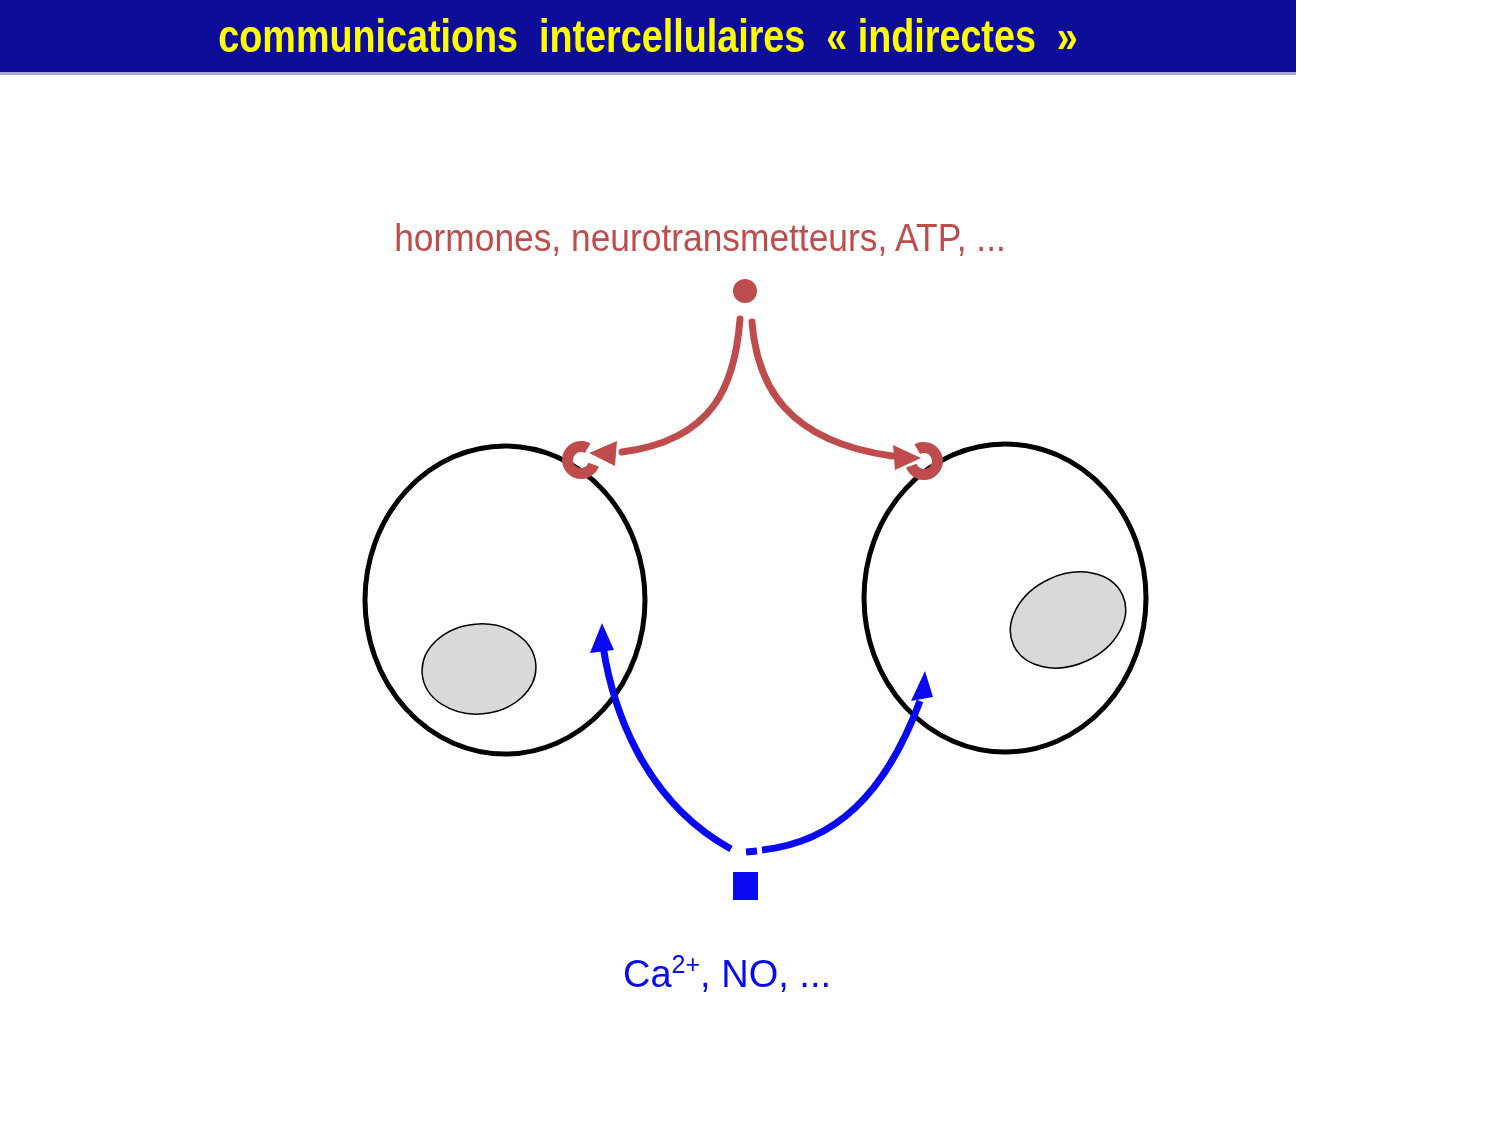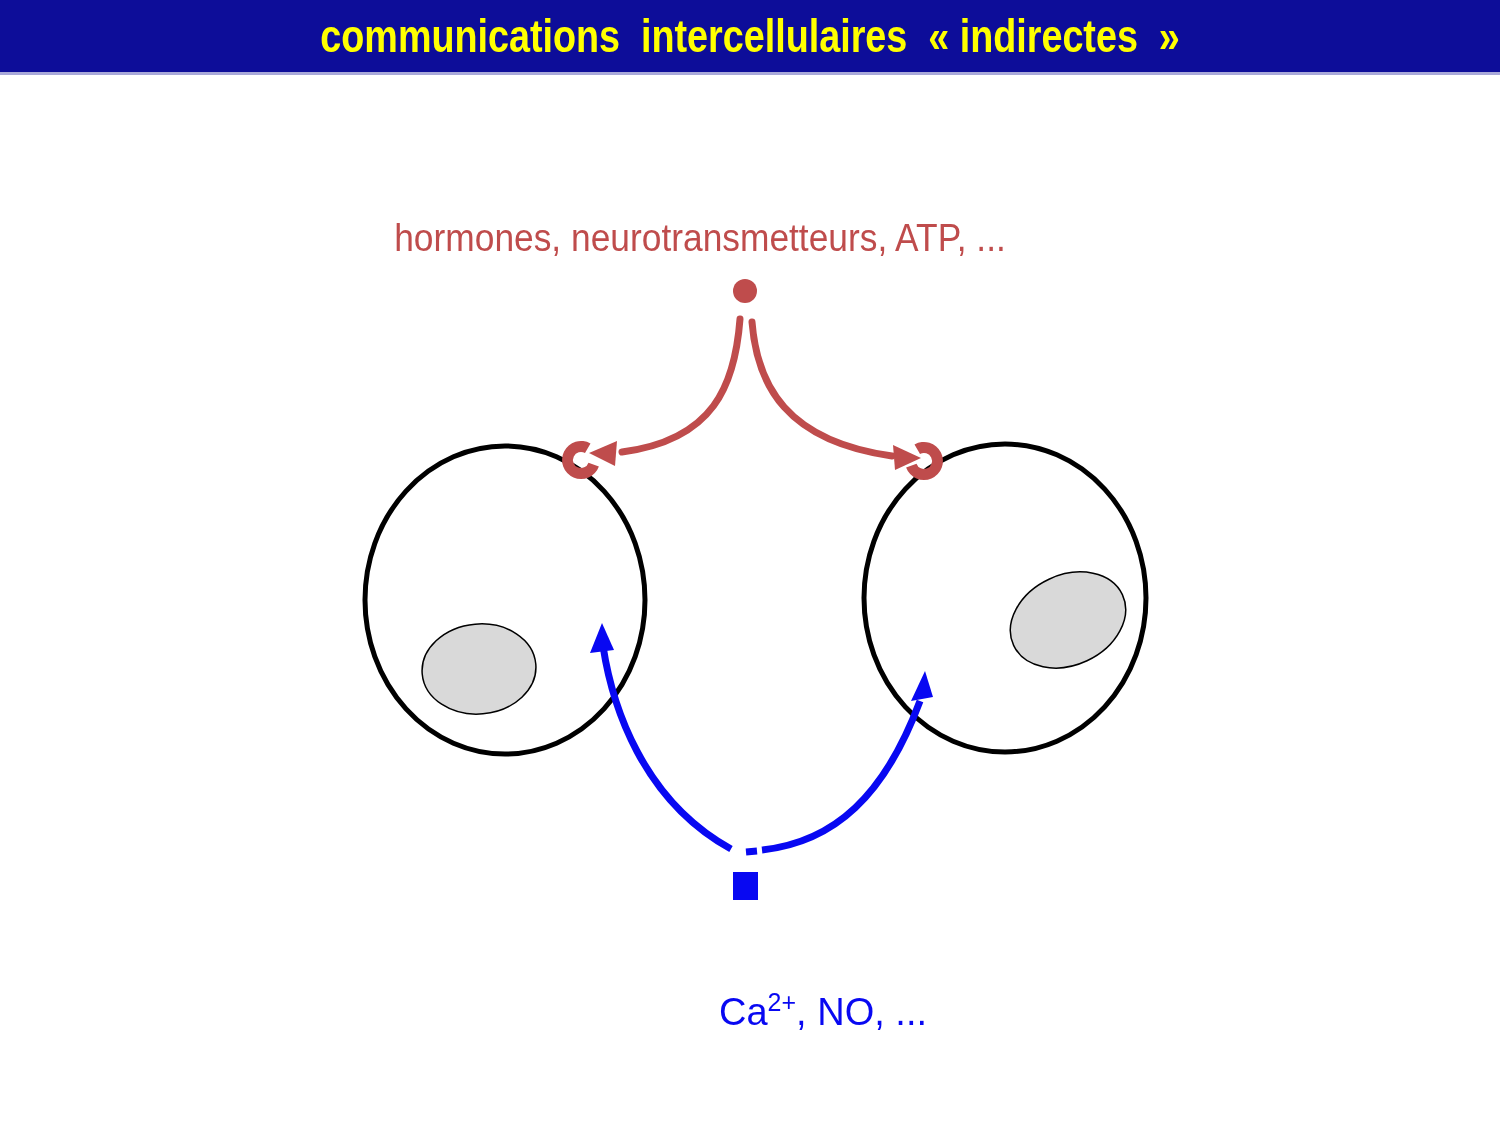--- a/index.html
+++ b/index.html
@@ -2,21 +2,21 @@
 <html style="--banner-bg: #0d0d99; --banner-underline: #a9a9d9; --title-text: #ffff00; --ligand-red: #bf4c4c; --messenger-blue: #0808f2; --cell-stroke: #000000; --nucleus-fill: #d9d9d9;"><head>
 <meta charset="utf-8">
 <style>
   html,body { margin:0; padding:0; background:#fff; }
   .slide {
     position:relative; width:1500px; height:1125px;
     background:#ffffff; overflow:hidden;
     font-family:"Liberation Sans", sans-serif;
   }
   .banner {
-    position:absolute; left:0; top:0; width:1500px; height:72px;
+    position:absolute; left:0; top:0; width:1296px; height:72px;
     background:var(--banner-bg,#0d0d99);
     border-bottom:3px solid var(--banner-underline,#a9a9d9);
     display:flex; align-items:center; justify-content:center;
   }
   .banner-title {
     font-weight:bold; font-size:46px; line-height:46px;
     color:var(--title-text,#ffff00);
     white-space:pre;
     transform:scaleX(0.82);
     transform-origin:center;
@@ -24,22 +24,22 @@
   }
   .diagram-svg { position:absolute; left:0; top:0; }
   .top-label {
     position:absolute; left:300px; top:218px; width:800px;
     text-align:center; white-space:pre;
     font-size:38px; line-height:40px;
     color:var(--ligand-red,#bf4c4c);
     transform:scaleX(0.93); transform-origin:center;
   }
   .bottom-label {
-    position:absolute; left:527px; top:992px; width:400px;
-    text-align:right; white-space:pre;
+    position:absolute; left:527px; top:954px; width:400px;
+    text-align:center; white-space:pre;
     font-size:38px; line-height:40px;
     color:var(--messenger-blue,#0808f2);
   }
   .bottom-label sup { font-size:25px; line-height:0; vertical-align:14px; }
 
   .cell-membrane { fill:#ffffff; stroke:var(--cell-stroke,#000000); stroke-width:5; }
   .nucleus { fill:var(--nucleus-fill,#d9d9d9); stroke:var(--cell-stroke,#000000); stroke-width:1.5; }
   .red-fill { fill:var(--ligand-red,#bf4c4c); stroke:none; }
   .red-stroke { fill:none; stroke:var(--ligand-red,#bf4c4c); stroke-width:7; stroke-linecap:round; }
   .blue-fill { fill:var(--messenger-blue,#0808f2); stroke:none; }

